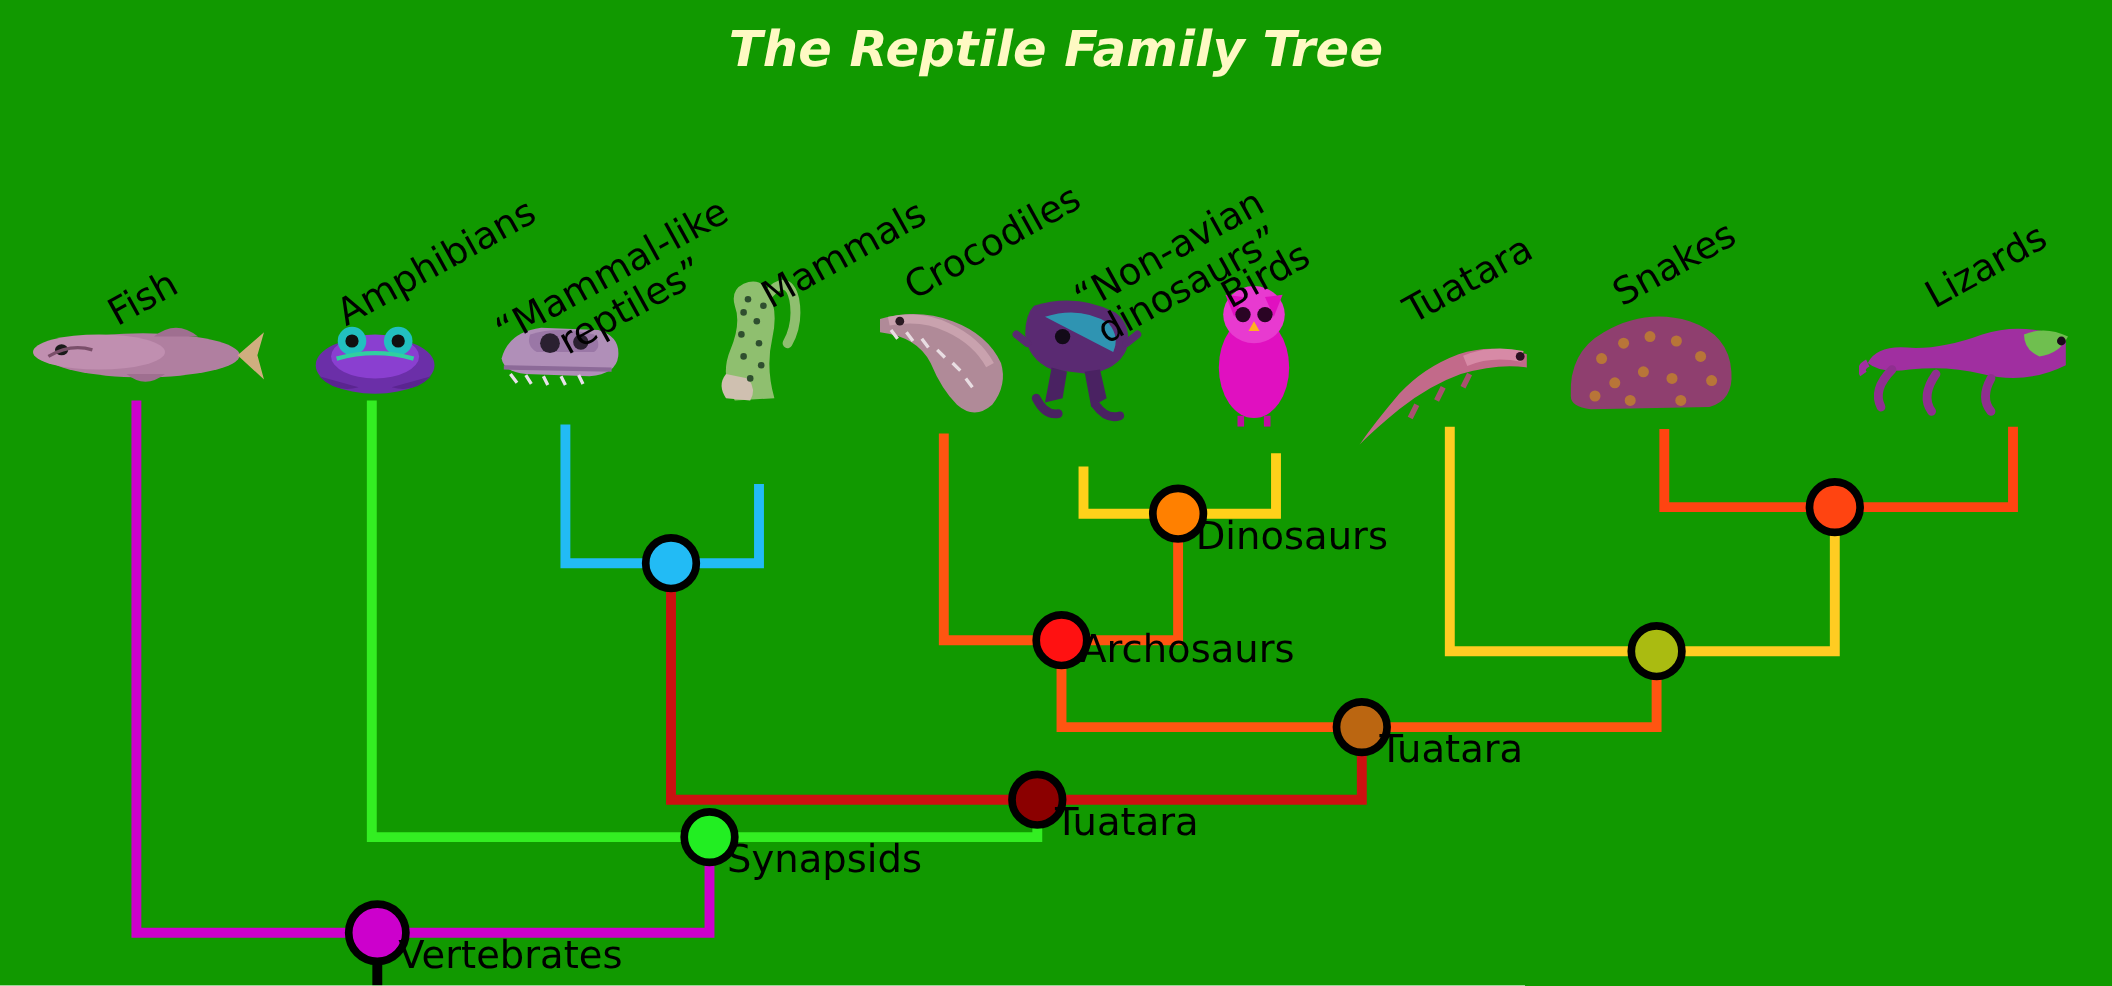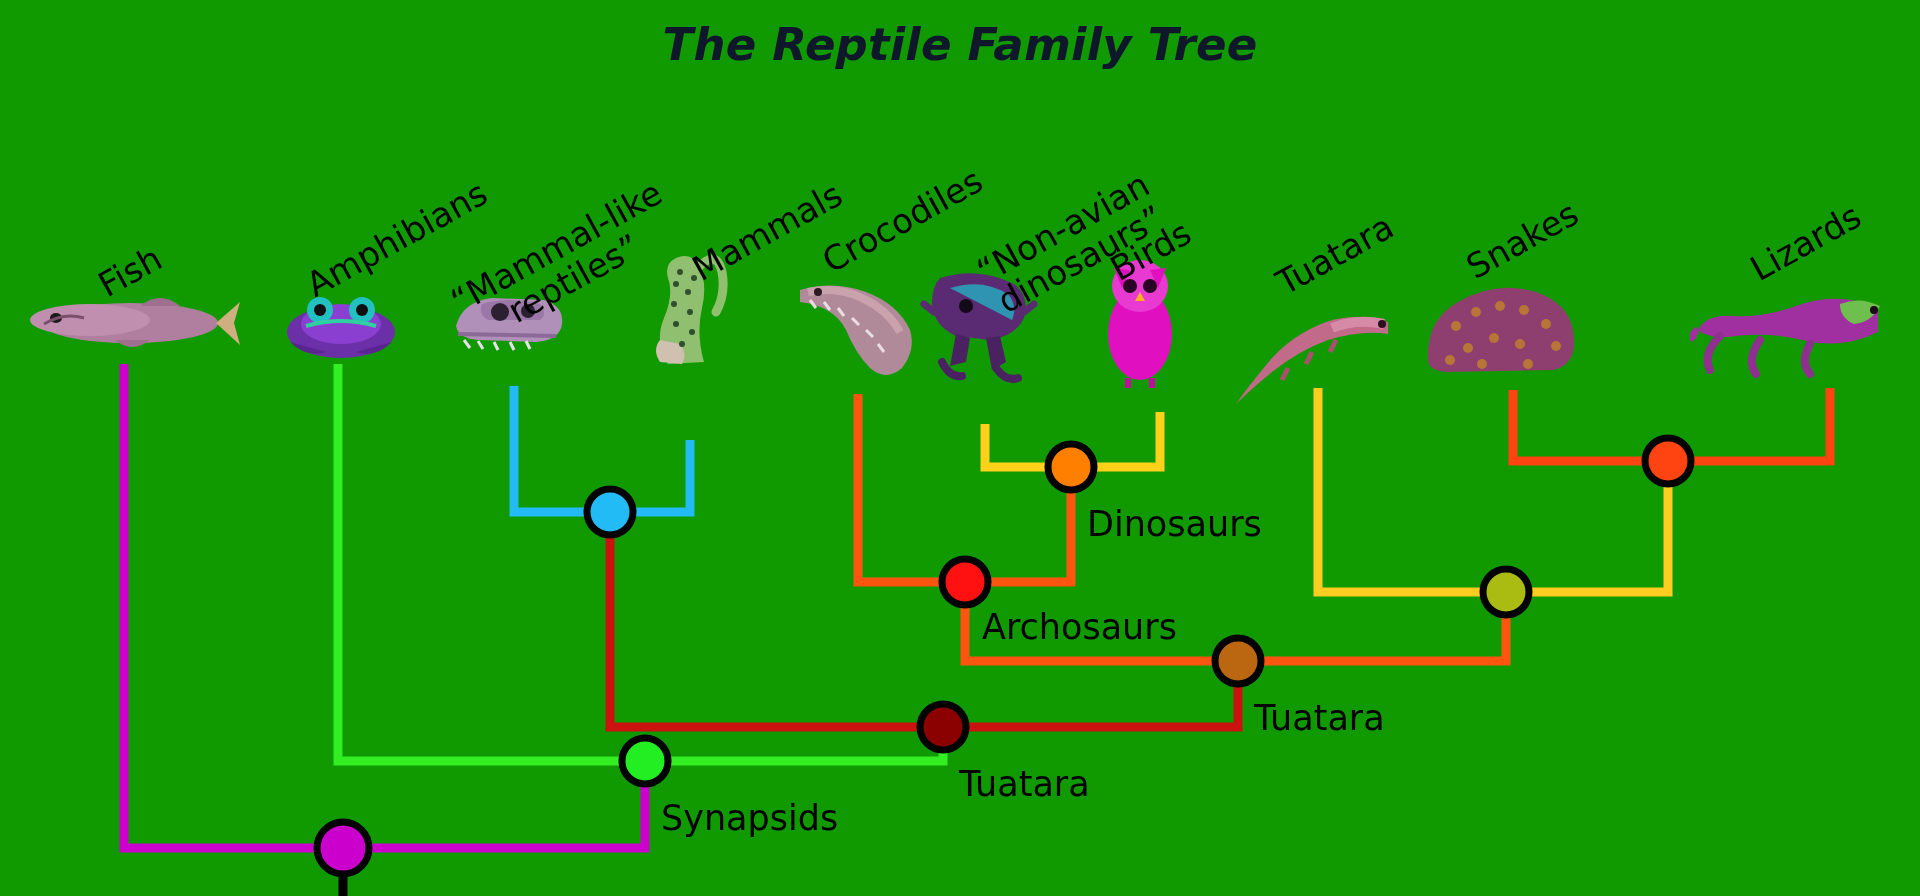--- a/index.html
+++ b/index.html
@@ -25,21 +25,21 @@
   }
   #title {
     position: absolute;
     left: 0;
     top: 18px;
     width: 1920px;
     text-align: center;
     font-size: 45px;
     font-weight: bold;
     font-style: italic;
-    color: #0f172a;
+    color: #fef9c3;
     letter-spacing: 0.2px;
     user-select: none;
   }
   .tip-label {
     position: absolute;
     color: #000000;
     font-size: 34px;
     line-height: 1.03;
     white-space: pre;
     transform-origin: left bottom;
@@ -49,21 +49,20 @@
   .tip-label.two-line {
     text-align: center;
     line-height: 1.05;
   }
   .node-label {
     position: absolute;
     color: #000000;
     font-size: 35px;
     white-space: nowrap;
     user-select: none;
-    margin-top: 36px;
   }
   .organism {
     position: absolute;
     user-select: none;
   }
   .organism svg { display: block; }
 </style>
 </head>
 <body>
 
@@ -246,14 +245,15 @@
   <div class="tip-label" style="left:1122px; top:252px;"><span>Birds</span></div>
   <div class="tip-label" style="left:1288px; top:266px;"><span>Tuatara</span></div>
   <div class="tip-label" style="left:1478px; top:250px;"><span>Snakes</span></div>
   <div class="tip-label" style="left:1762px; top:252px;"><span>Lizards</span></div>
 
   <div class="node-label" style="left:1087px; top:468px;"><span>Dinosaurs</span></div>
   <div class="node-label" style="left:982px;  top:571px;"><span>Archosaurs</span></div>
   <div class="node-label" style="left:1254px; top:662px;"><span>Tuatara</span></div>
   <div class="node-label" style="left:959px;  top:728px;"><span>Tuatara</span></div>
   <div class="node-label" style="left:661px;  top:762px;"><span>Synapsids</span></div>
+  <div class="node-label" style="left:362px;  top:849px;"><span>Vertebrates</span></div>
 
 </div>
 
 </body></html>

